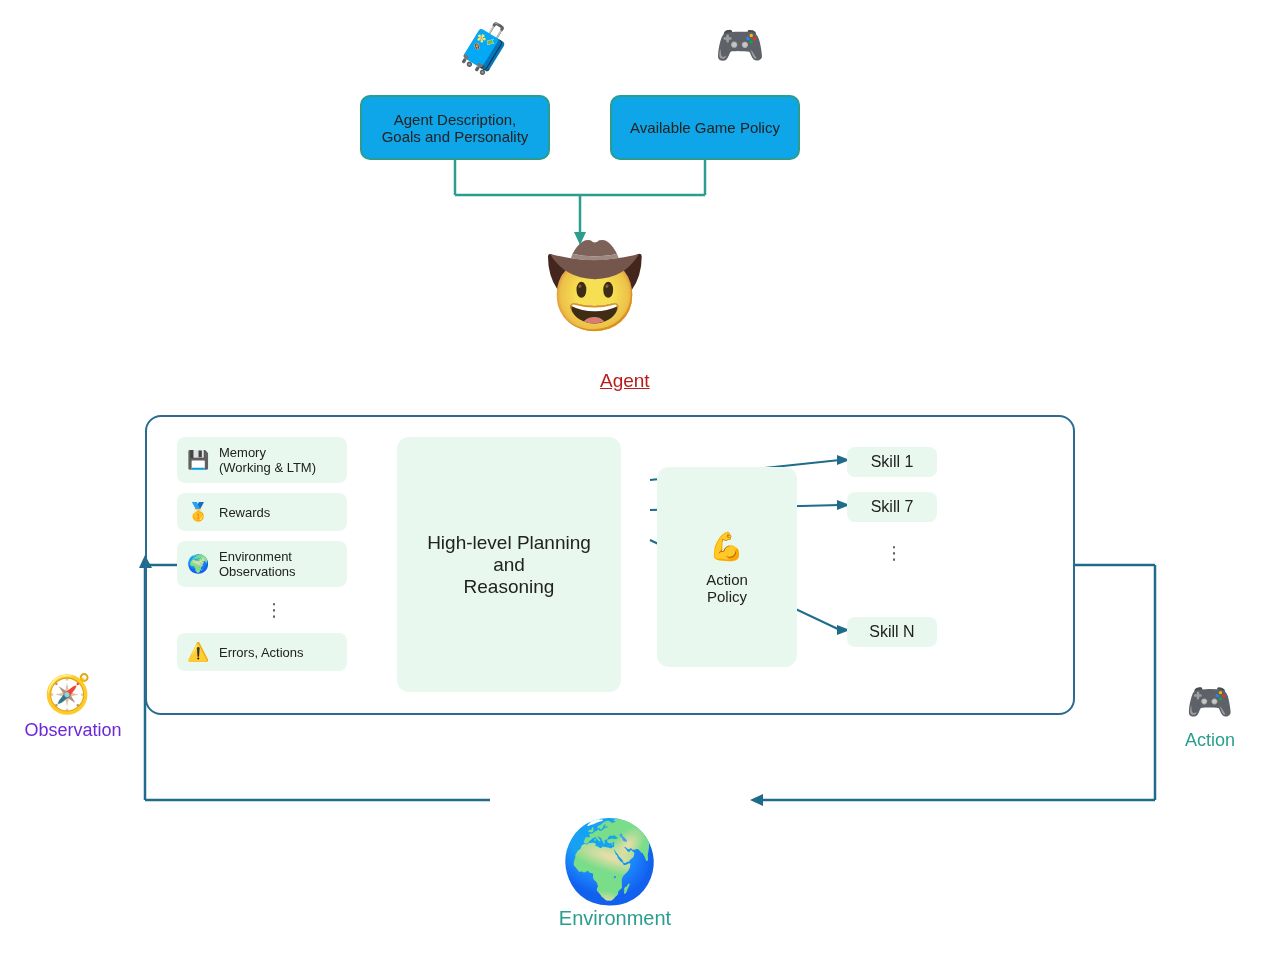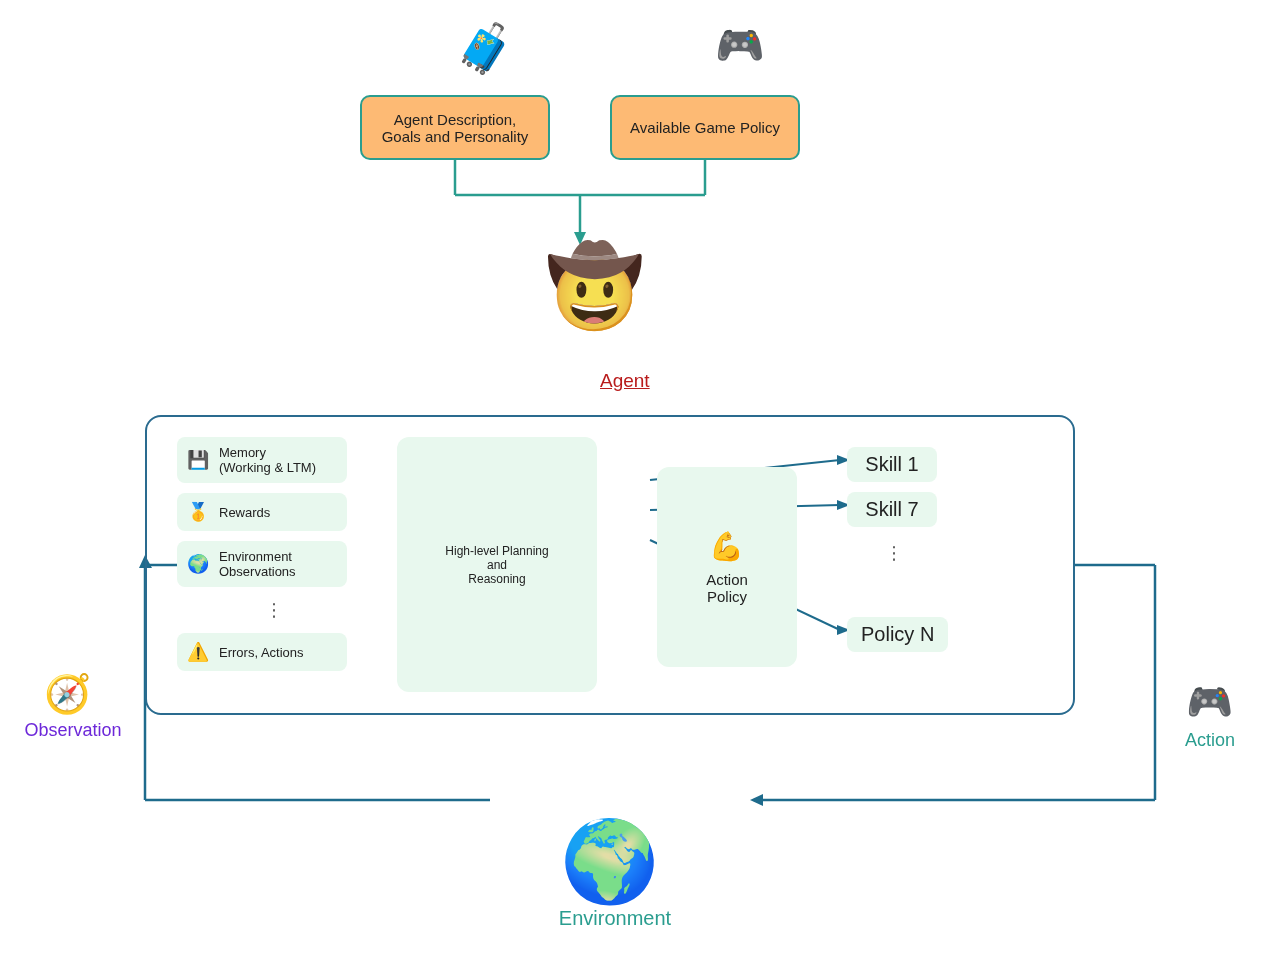--- a/index.html
+++ b/index.html
@@ -16,21 +16,21 @@
       position: relative;
       width: 1280px;
       height: 975px;
     }
 
     
     .top-box {
       position: absolute;
       border: 2px solid #2a9d8f;
       border-radius: 10px;
-      background: #fdba74;
+      background: #0ea5e9;
       display: flex;
       align-items: center;
       justify-content: center;
       text-align: center;
       font-size: 15px;
       color: #222;
       padding: 4px 14px;
     }
 
     .box-agent-desc {
@@ -106,29 +106,29 @@
       color: #555;
       padding: 2px 0;
       margin-left: 24px;
     }
 
     
     .planning-box {
       position: absolute;
       left: 250px;
       top: 20px;
-      width: 200px;
+      width: 224px;
       height: 255px;
       background: #e8f8ee;
       border-radius: 12px;
       display: flex;
       align-items: center;
       justify-content: center;
       text-align: center;
-      font-size: 12px;
+      font-size: 19px;
       color: #222;
       padding: 14px;
     }
 
     
     .policy-box {
       position: absolute;
       left: 510px;
       top: 50px;
       width: 140px;
@@ -147,21 +147,21 @@
     }
 
     
     .skill-box {
       position: absolute;
       background: #e8f8ee;
       border-radius: 8px;
       display: flex;
       align-items: center;
       justify-content: center;
-      font-size: 20px;
+      font-size: 16px;
       color: #222;
       padding: 6px 14px;
       min-width: 90px;
     }
 
     
     .arrows-svg {
       position: absolute;
       top: 0; left: 0;
       width: 1280px;
@@ -283,21 +283,21 @@
       <span>Skill 1</span>
     </div>
 
     <div class="skill-box" style="left:700px; top:75px;">
       <span>Skill 7</span>
     </div>
 
     <div style="position:absolute; left:738px; top:125px; font-size:18px; color:#555;">⋮</div>
 
     <div class="skill-box" style="left:700px; top:200px;">
-      <span>Policy N</span>
+      <span>Skill N</span>
     </div>
 
   </div>
 
   <div style="position:absolute; left:28px; top:672px; font-size:38px; text-align:center; width:80px;">🧭</div>
 
   <div style="position:absolute; left:18px; top:720px; text-align:center; font-size:18px; color:#6d28d9; width:110px;">
     <span>Observation</span>
   </div>
 

